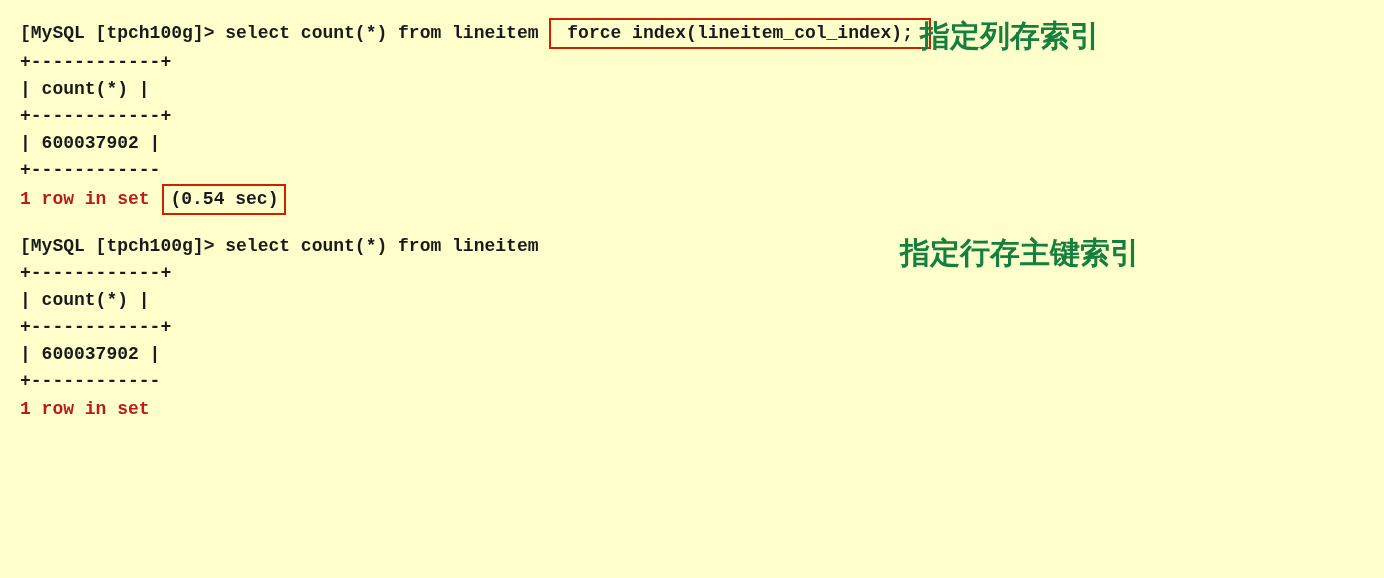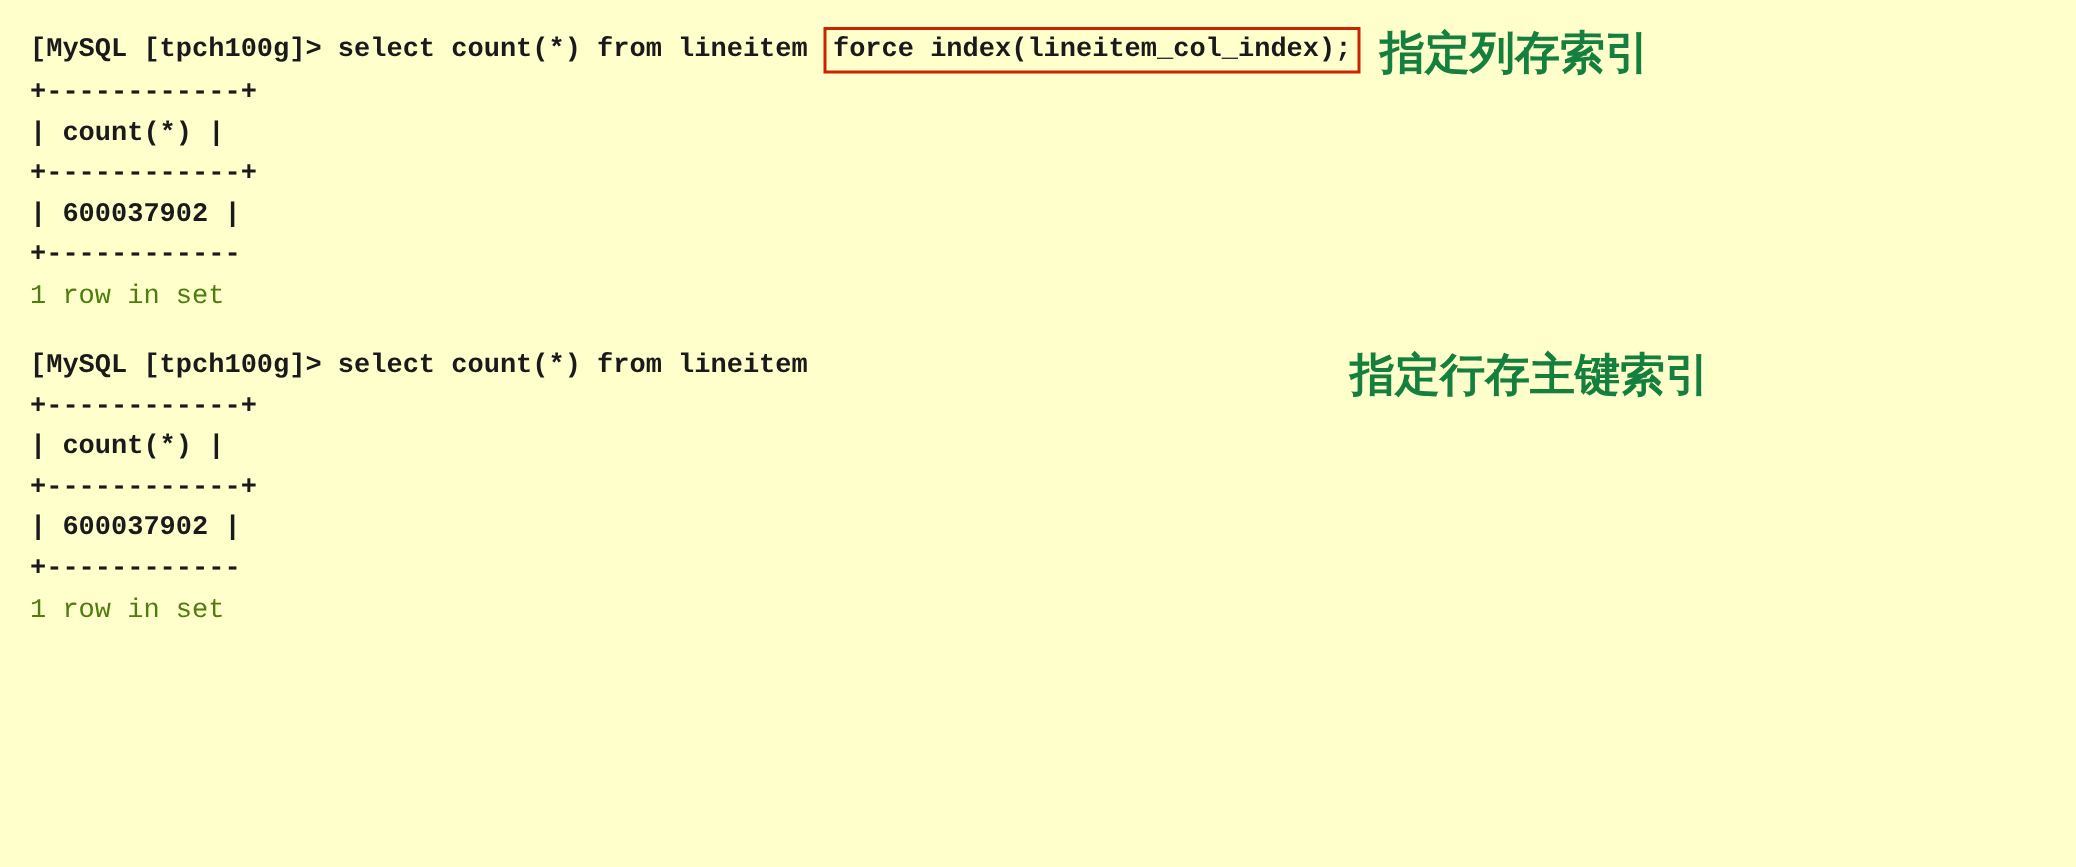--- a/index.html
+++ b/index.html
@@ -28,21 +28,21 @@
       color: #1a1a1a;
       font-size: 18px;
       font-weight: bold;
       white-space: pre;
       line-height: 1.5;
     }
 
     .boxed-segment {
       display: inline-block;
       border: 2.5px solid #cc2200;
-      padding: 1px 4px;
+      padding: 1px 16px;
       color: #1a1a1a;
       font-size: 18px;
       font-weight: bold;
       white-space: pre;
       line-height: 1.4;
     }
 
     .table-divider {
       color: #1a1a1a;
       font-size: 18px;
@@ -60,23 +60,23 @@
     }
 
     .result-line {
       display: flex;
       align-items: baseline;
       flex-wrap: nowrap;
       line-height: 1.6;
     }
 
     .result-text {
-      color: #4d7c0f;
+      color: #b91c1c;
       font-size: 18px;
-      font-weight: normal;
+      font-weight: bold;
       white-space: pre;
     }
 
     .time-boxed {
       display: inline-block;
       border: 2.5px solid #cc2200;
       padding: 1px 6px;
       color: #1a1a1a;
       font-size: 18px;
       font-weight: bold;
@@ -133,20 +133,21 @@
       <span class="table-divider">+------------+</span>
     </div>
     <div>
       <span class="table-row-line">| 600037902 |</span>
     </div>
     <div>
       <span class="table-divider">+------------</span>
     </div>
     <div class="result-line">
       <span class="result-text">1 row in set </span>
+      <span class="time-boxed">(0.54 sec)</span>
     </div>
     <span class="annotation annotation-1">指定列存索引</span>
   </div>
 
   <div class="spacer"></div>
 
   <div class="section terminal-block">
     <div class="query-line">
       <span class="query-text">[MySQL [tpch100g]&gt; select count(*) from lineitem </span>
     </div>

